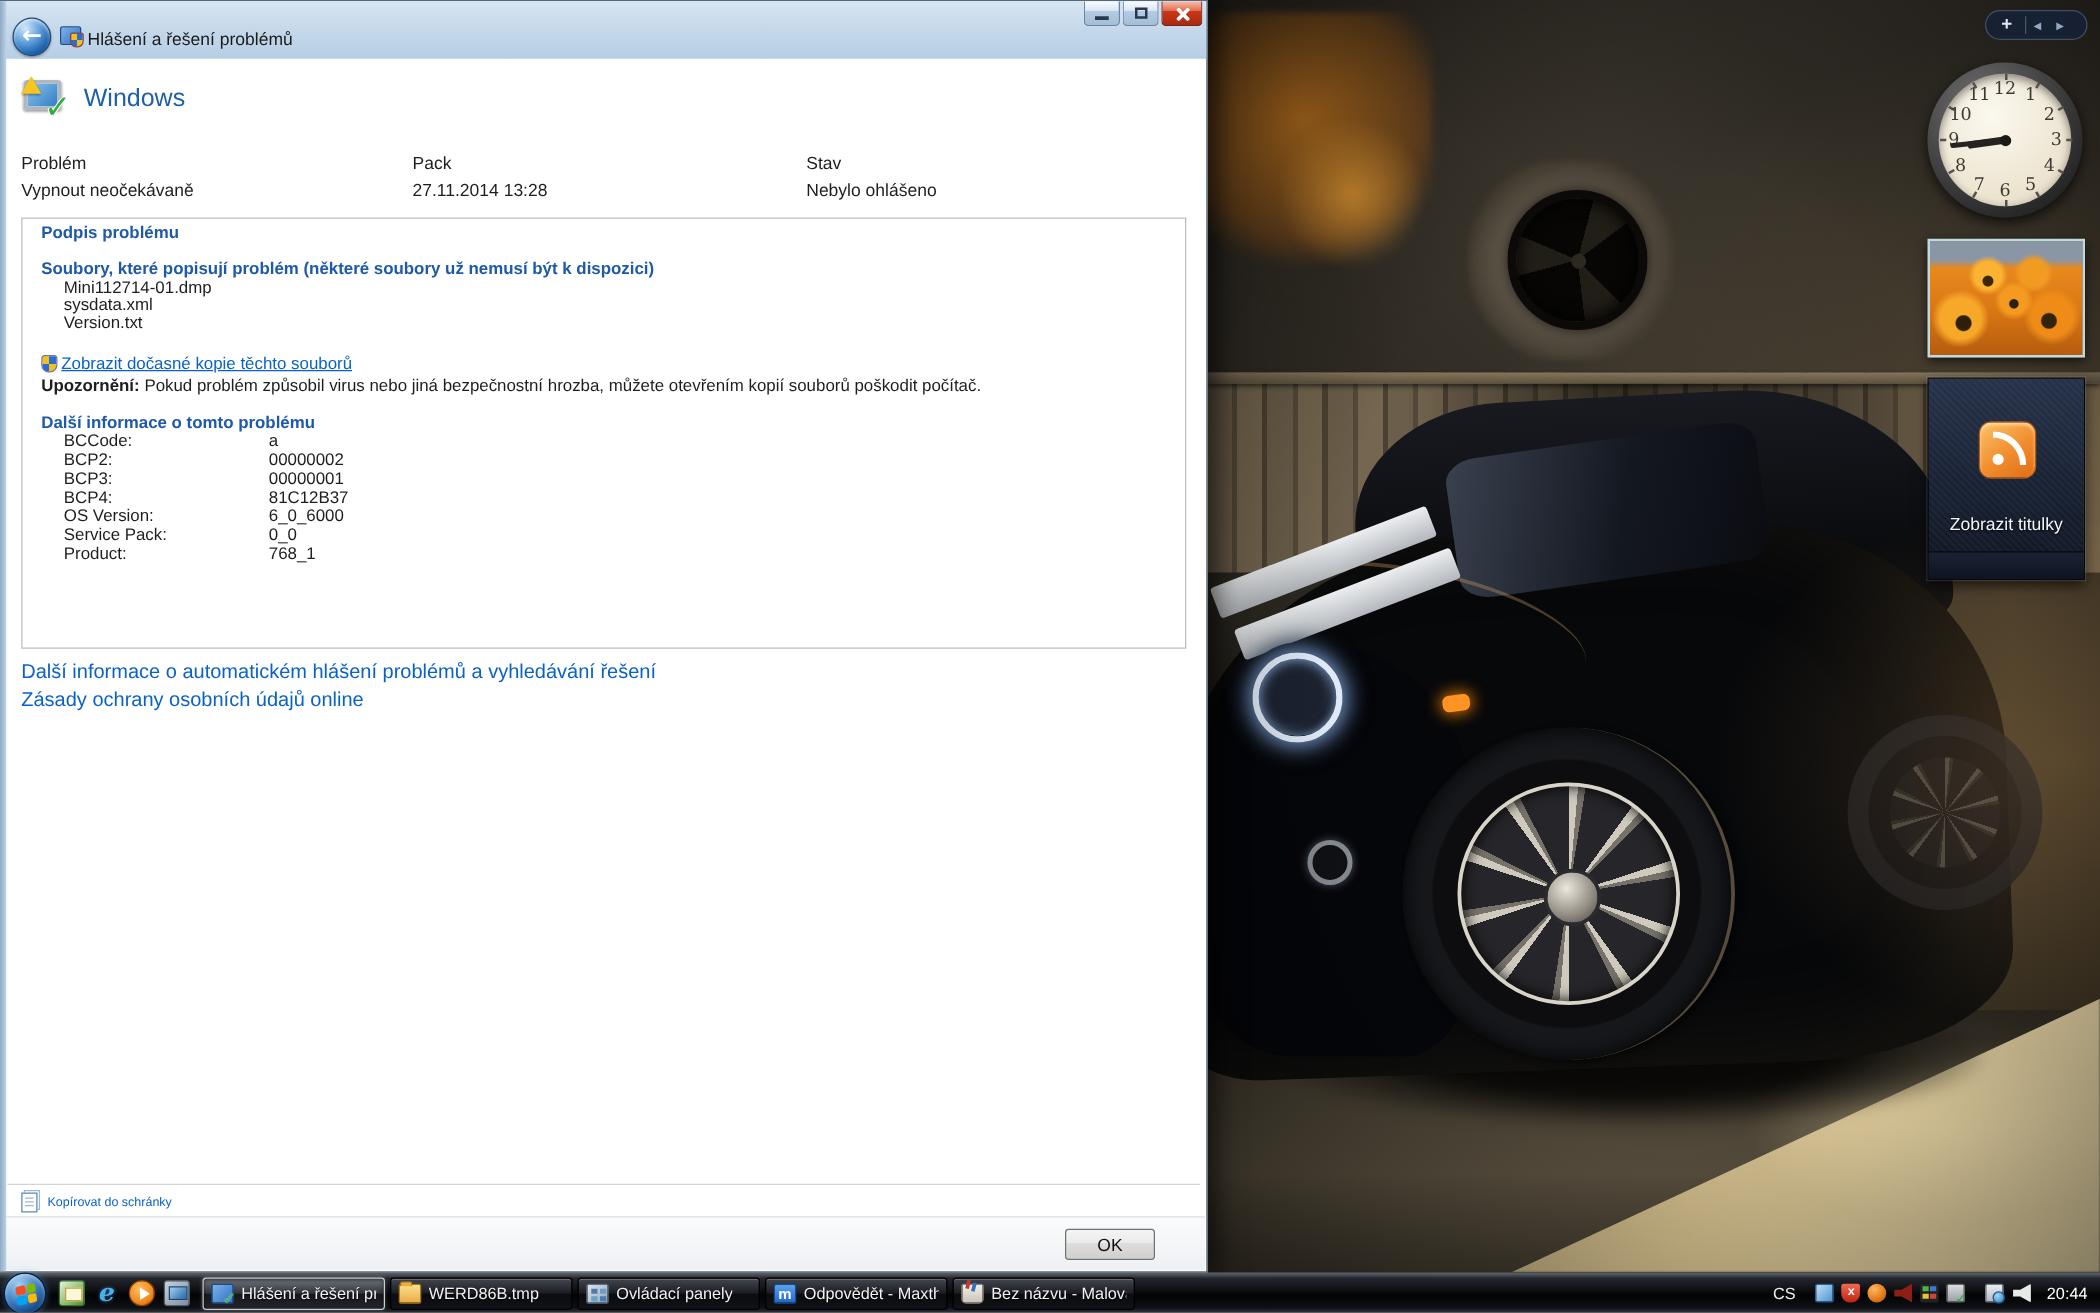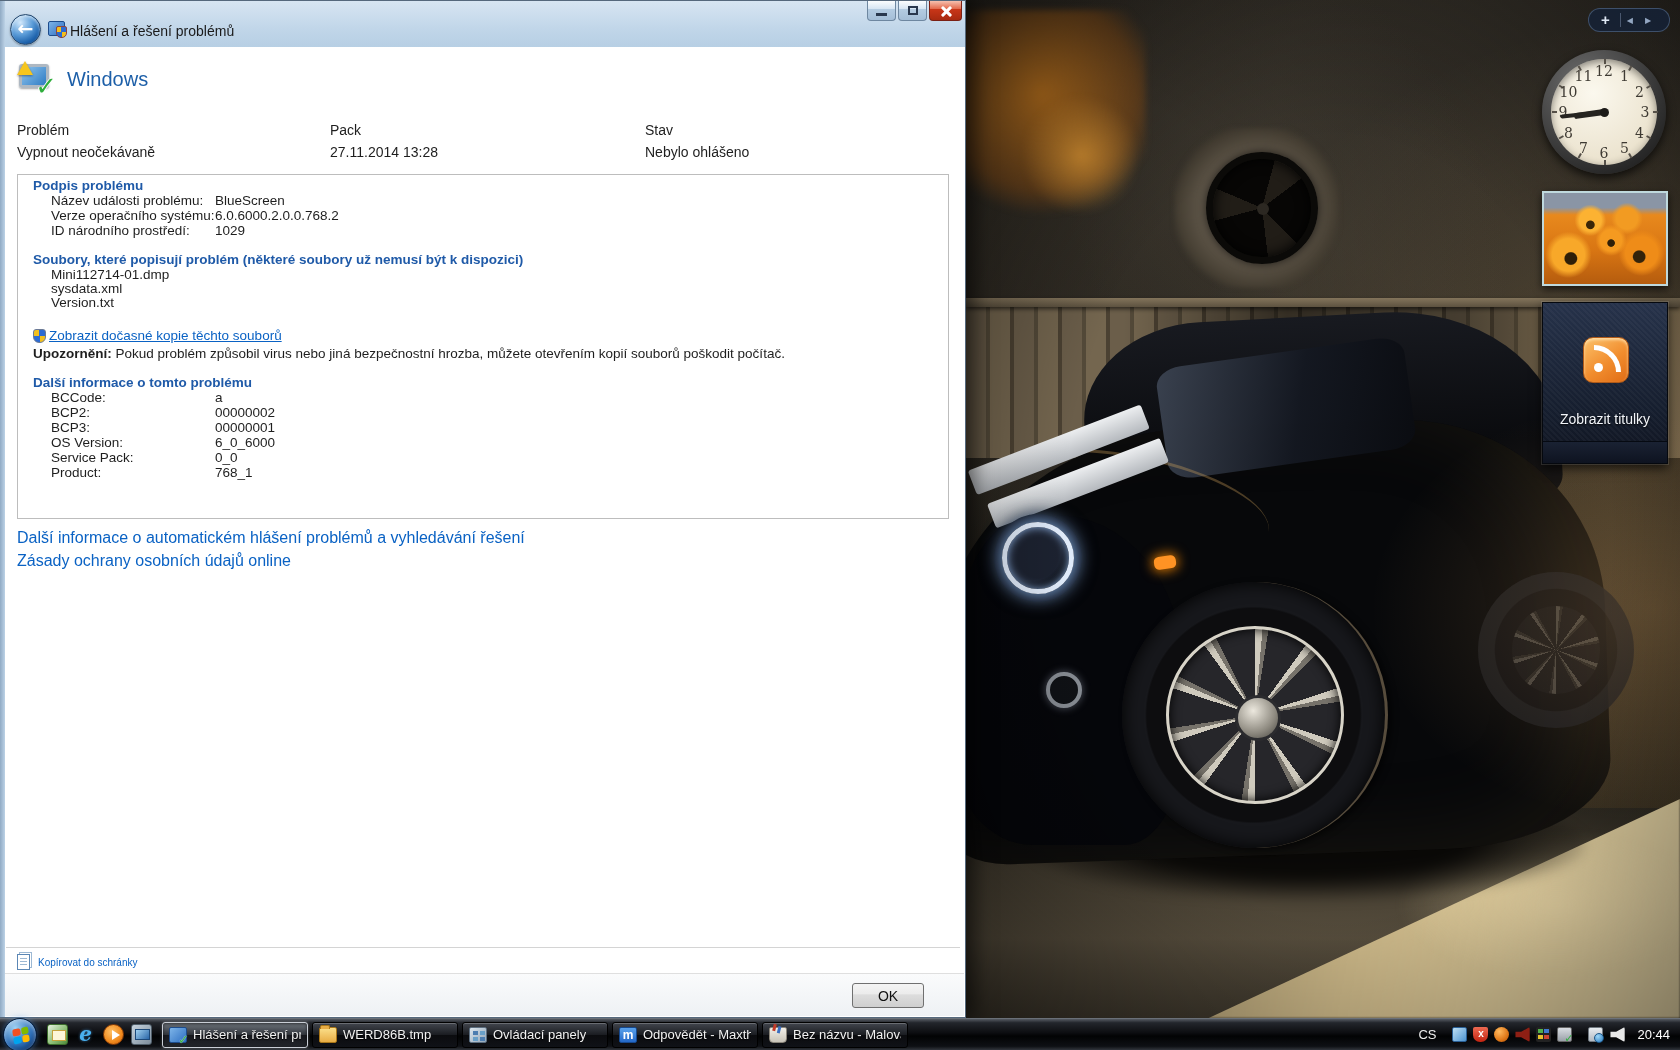--- a/index.html
+++ b/index.html
@@ -405,34 +405,20 @@
       </div>
       <div class="report-row">
         <div class="rc1">Vypnout neočekávaně</div>
         <div class="rc2">27.11.2014 13:28</div>
         <div class="rc3">Nebylo ohlášeno</div>
       </div>
     </div>
 
     <div class="detail-box">
       <div class="sec-title">Podpis problému</div>
-      <div id="sig-rows">
-          <div class="kv-row">
-            <div class="kv-label">Název události problému:</div>
-            <div class="kv-value">BlueScreen</div>
-          </div>
-          <div class="kv-row">
-            <div class="kv-label">Verze operačního systému:</div>
-            <div class="kv-value">6.0.6000.2.0.0.768.2</div>
-          </div>
-          <div class="kv-row">
-            <div class="kv-label">ID národního prostředí:</div>
-            <div class="kv-value">1029</div>
-          </div>
-        </div>
       <div class="sec-title mt">Soubory, které popisují problém (některé soubory už nemusí být k dispozici)</div>
       <div id="file-list">
           <div class="file-item">Mini112714-01.dmp</div>
           <div class="file-item">sysdata.xml</div>
           <div class="file-item">Version.txt</div>
         </div>
       <div class="link-row">
         <span class="uac-shield"></span>
         <a class="link">Zobrazit dočasné kopie těchto souborů</a>
       </div>
@@ -445,20 +431,24 @@
             <div class="kv-label">BCCode:</div>
             <div class="kv-value">a</div>
           </div>
           <div class="kv-row">
             <div class="kv-label">BCP2:</div>
             <div class="kv-value">00000002</div>
           </div>
           <div class="kv-row">
             <div class="kv-label">BCP3:</div>
             <div class="kv-value">00000001</div>
+          </div>
+          <div class="kv-row">
+            <div class="kv-label">BCP4:</div>
+            <div class="kv-value">81C12B37</div>
           </div>
           <div class="kv-row">
             <div class="kv-label">OS Version:</div>
             <div class="kv-value">6_0_6000</div>
           </div>
           <div class="kv-row">
             <div class="kv-label">Service Pack:</div>
             <div class="kv-value">0_0</div>
           </div>
           <div class="kv-row">

